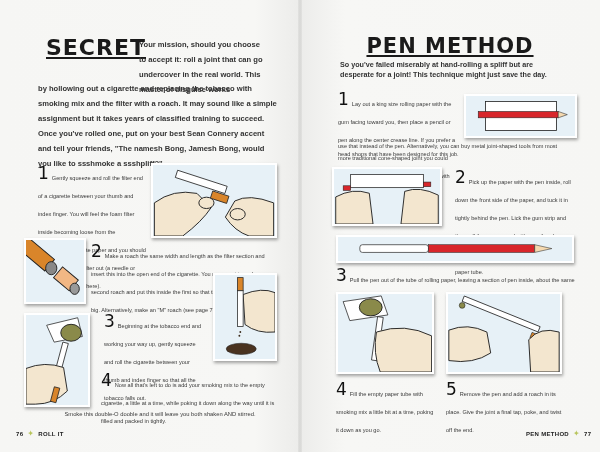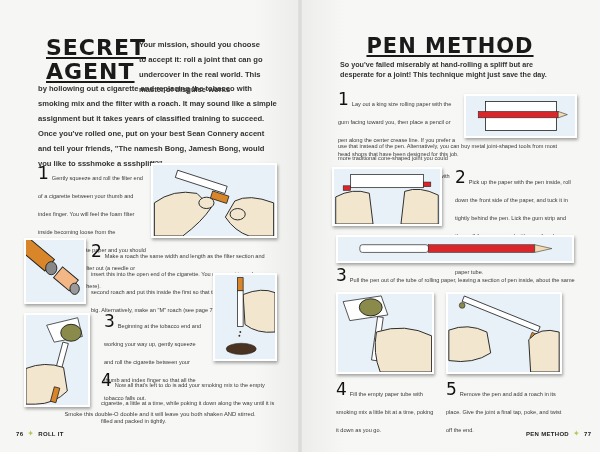--- a/index.html
+++ b/index.html
@@ -33,21 +33,20 @@
 </head>
 <body>
 
 <div class="spread">
   <div class="page left"></div>
   <div class="page right"></div>
   <div class="gutter"></div>
 
   <div class="abs title" style="left:46px; top:37px; font-size:22px; text-align:center; width:76px;">
     <div>SECRET</div>
-    <div style="margin-top:2px;">AGENT</div>
   </div>
 
   <div class="abs intro-text" style="left:139px; top:37px; width:128px;">Your mission, should you choose to accept it: roll a joint that can go undercover in the real world. This master of disguise works</div>
   <div class="abs intro-text" style="left:38px; top:81px; width:240px;">by hollowing out a cigarette and replacing the tobacco with smoking mix and the filter with a roach. It may sound like a simple assignment but it takes years of classified training to succeed. Once you've rolled one, put on your best Sean Connery accent and tell your friends, "The namesh Bong, Jamesh Bong, would you like to ssshmoke a ssshpliff?"</div>
 
   <div class="abs" style="left:38px; top:166px; width:108px;">
     <span class="step-num">1</span>
     <span class="step-text">Gently squeeze and roll the filter end of a cigarette between your thumb and index finger. You will feel the foam filter inside becoming loose from the surrounding cigarette paper and you should be able to pull the filter out (a needle or tweezers may help here).</span>
   </div>
   <div class="illus" style="left:151px; top:163px; width:126px; height:75px;">

